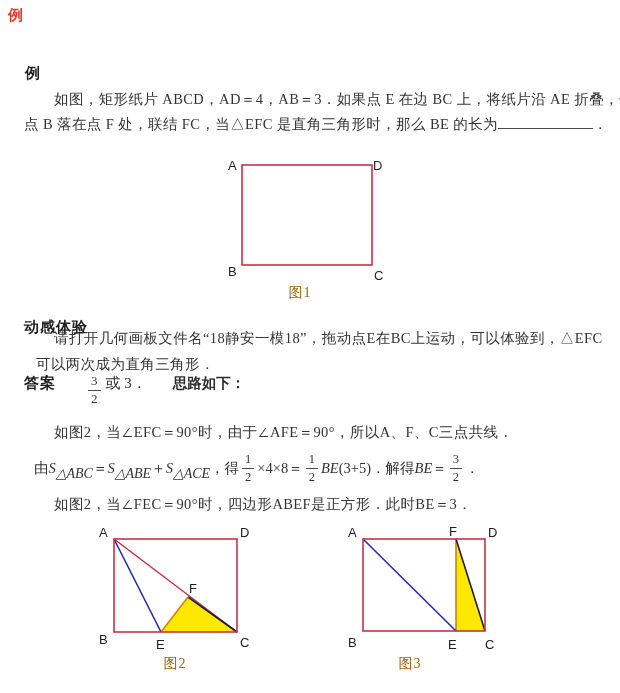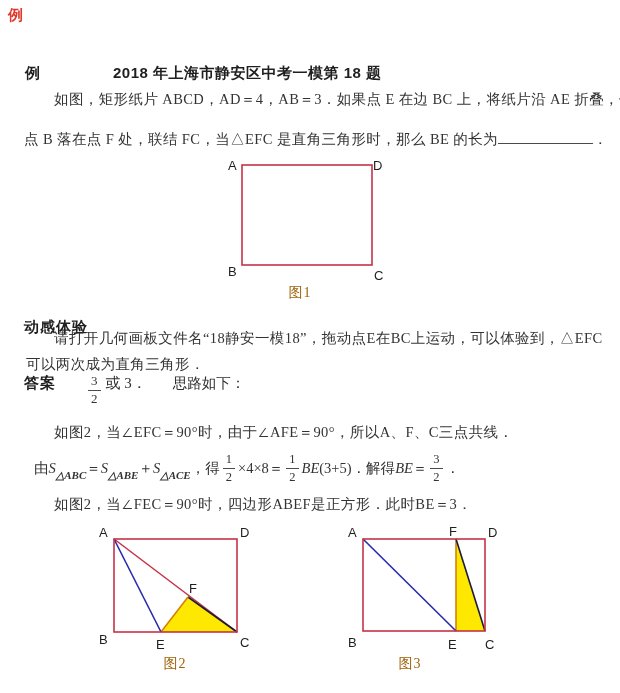--- a/index.html
+++ b/index.html
@@ -6,54 +6,53 @@
   .page{
     position:relative;width:620px;height:693px;background:#ffffff;overflow:hidden;
     font-family:"Liberation Serif",serif;color:#2e2e2e;
   }
   .abs{position:absolute;white-space:nowrap;}
   .corner-mark{left:8px;top:6px;font:700 15px "Liberation Sans",sans-serif;color:#e03a2e;}
   .ex-label{left:25px;top:64px;font:700 15px "Liberation Sans",sans-serif;color:#1f1f1f;}
   .ex-title{left:113px;top:64px;font:700 15px "Liberation Sans",sans-serif;color:#1f1f1f;letter-spacing:.5px;}
   .bodyline{font-size:14.5px;letter-spacing:.4px;color:#333;}
   .p1{left:54px;top:90px;}
-  .p2{left:24px;top:115px;margin-top:15px;}
+  .p2{left:24px;top:115px;}
   .blank{display:inline-block;width:95px;border-bottom:1px solid #4a4a4a;height:13px;vertical-align:baseline;}
   .sec-head{left:24px;top:318px;font:700 15px "Liberation Sans",sans-serif;color:#1f1f1f;letter-spacing:1px;}
   .exp1{left:54px;top:329px;}
-  .exp2{left:26px;top:355px;}
+  .exp2{left:36px;top:355px;}
   .answer-row{left:24px;top:374px;height:44px;display:flex;}
   .answer-row .ans-label{font:700 15px "Liberation Sans",sans-serif;color:#1f1f1f;letter-spacing:1px;}
   .frac{display:inline-flex;flex-direction:column;align-items:center;line-height:1.15;font-size:12.5px;color:#333;margin:0 3px;}
   .frac .num{display:block;border-bottom:1px solid #4a4a4a;padding:0 3px 1px 3px;}
   .frac .den{display:block;padding-top:1px;}
   .answer-row .frac{margin-left:32px;font-size:13px;}
   .after-frac{margin-left:2px;font-size:15px;}
-  .idea{margin-left:26px;font-size:14.5px;}
+  .idea{margin-left:26px;font-size:14.5px;font-weight:bold;}
   .sol1{left:54px;top:423px;}
   .eq-row{left:34px;top:446px;height:44px;display:flex;align-items:center;font-size:14.5px;color:#333;}
   .eq-row .var{font-style:italic;}
-  .eq-row .sub{font-size:11px;font-style:italic;align-self:flex-end;padding-bottom:8px;letter-spacing:0;font-weight:bold;}
+  .eq-row .sub{font-size:14px;font-style:italic;align-self:flex-end;padding-bottom:8px;letter-spacing:0;}
   .sol3{left:54px;top:495px;}
   .fig{position:absolute;}
   .fig-caption{position:absolute;font-size:14px;color:#a16207;text-align:center;letter-spacing:1px;}
   .cap1{left:265px;top:284px;width:70px;}
   .cap2{left:135px;top:655px;width:80px;}
   .cap3{left:370px;top:655px;width:80px;}
   .fig-label{font:13px "Liberation Sans",sans-serif;fill:#1f1f1f;}
 </style>
 </head>
 <body>
 
 <div class="page">
 
   <div class="abs corner-mark">例</div>
 
   <div class="abs ex-label">例</div>
-  <div class="abs ex-title">2018 年上海市静安区中考一模第 18 题</div>
 
   <div class="abs bodyline p1">如图，矩形纸片 ABCD，AD＝4，AB＝3．如果点 E 在边 BC 上，将纸片沿 AE 折叠，使</div>
   <div class="abs bodyline p2">
     <span>点 B 落在点 F 处，联结 FC，当△EFC 是直角三角形时，那么 BE 的长为</span><span class="blank"></span><span>．</span>
   </div>
 
   <svg class="fig" style="left:220px;top:152px" width="180" height="130" viewBox="0 0 180 130" xmlns="http://www.w3.org/2000/svg">
     <rect x="22" y="13" width="130" height="100" fill="none" stroke-width="1.6" stroke="#c43246"></rect>
     <text class="fig-label" x="8" y="18">A</text>
     <text class="fig-label" x="153" y="18">D</text>

